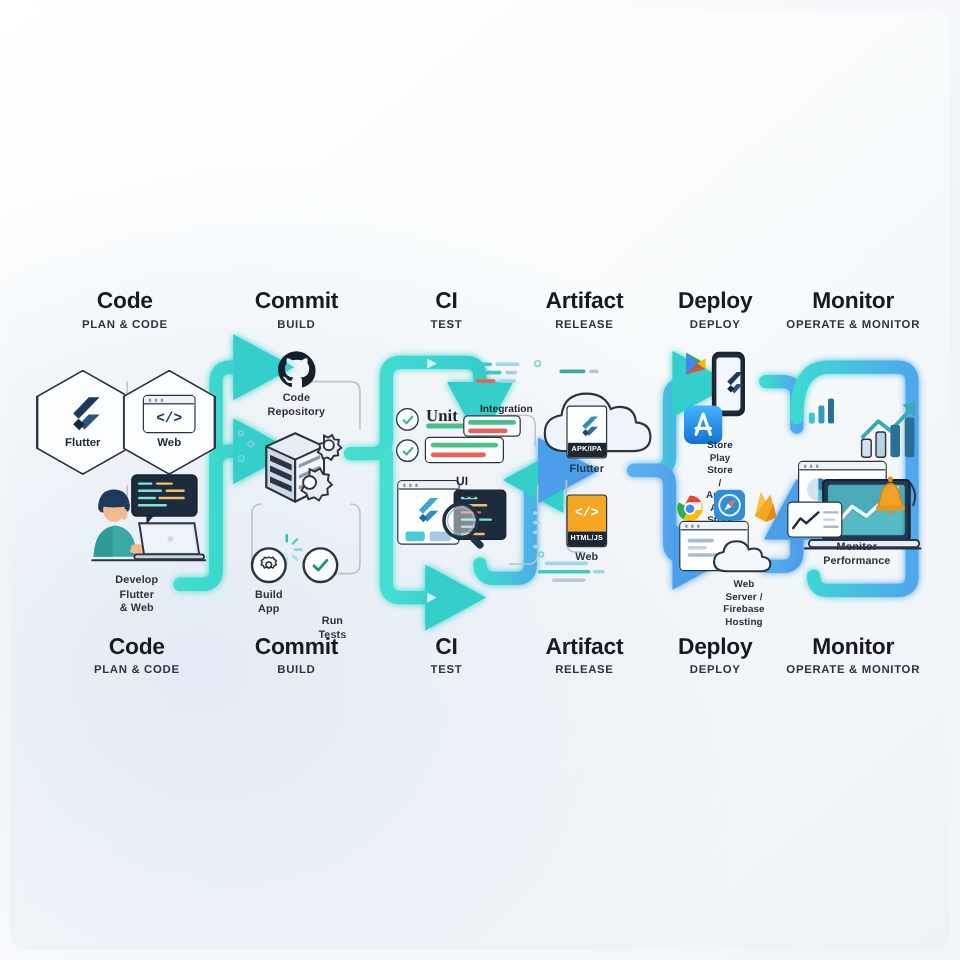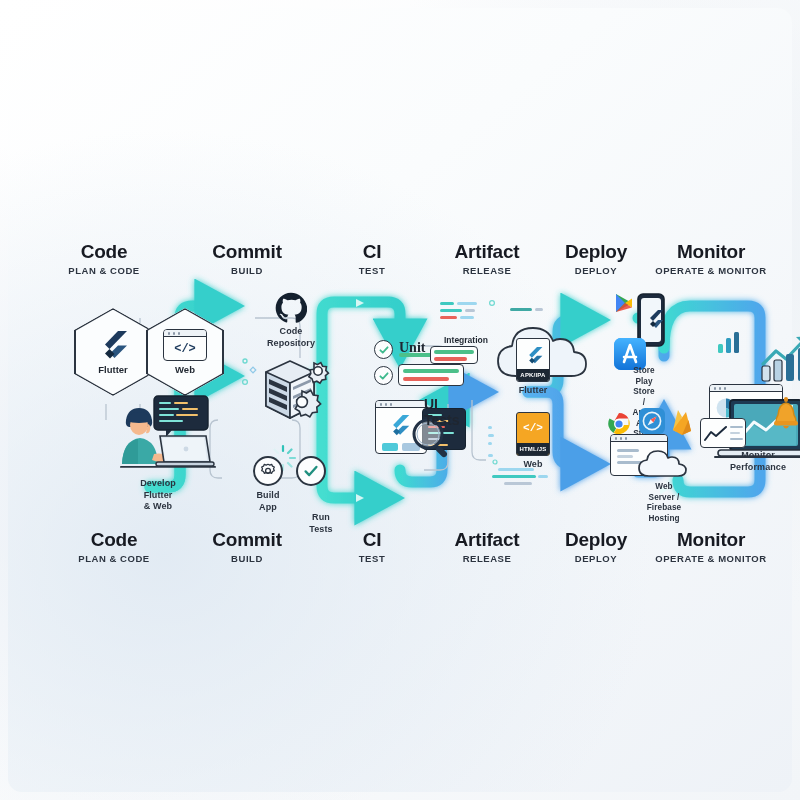--- a/index.html
+++ b/index.html
@@ -9,21 +9,20 @@
     overflow: hidden;
     background: #ffffff;
   }
   #canvas {
     position: relative;
     width: 800px; height: 800px;
     background:
       radial-gradient(circle at 18% 62%, #e8eef5 0%, rgba(232,238,245,0) 46%),
       radial-gradient(circle at 88% 30%, #eef2f6 0%, rgba(238,242,246,0) 42%),
       linear-gradient(135deg, #ffffff 0%, #fbfcfd 40%, #f2f5f8 100%);
-    padding-left: 44px;
   }
   
   #board {
     position: absolute;
     left: 8px; top: 8px; width: 784px; height: 784px;
     border-radius: 14px;
     background:
       radial-gradient(ellipse at 20% 70%, rgba(222,232,242,.85) 0%, rgba(222,232,242,0) 55%),
       linear-gradient(140deg, #ffffff 0%, #fafcfd 35%, #eef2f7 100%);
   }
@@ -392,21 +391,21 @@
         <span class="dot" style="left:14px"></span>
       <svg style="position:absolute; left:12px; top:13px;" width="22" height="24" viewBox="0 0 30 32">
         <path d="M20 1 L7 14.5 L11.5 19 L29 1 Z" fill="#3aa8d8"></path>
         <path d="M20 15.5 L12 23.5 L16.5 28 L29 15.5 Z" fill="#2f8fc4"></path>
         <path d="M11.5 19 L7 23.5 L12 28.5 L16.5 24 Z" fill="#1d6fa0"></path>
       </svg>
       <div class="bar" style="left:6px; top:42px; width:16px; height:8px; background:#4ec9d9; border-radius:2px;"></div>
       <div class="bar" style="left:26px; top:42px; width:18px; height:8px; background:#a8c8e0; border-radius:2px;"></div>
     </div>
 
-    <div style="position:absolute; left:380px; top:396px; font-size:14px; font-weight:700; color:#1f2630; z-index:4;">UI Tests</div>
+    <div style="position:absolute; left:380px; top:396px; font-size:10px; font-weight:700; color:#1f2630; z-index:4;">UI Tests</div>
     <div class="win" style="left:378px; top:408px; width:44px; height:42px; background:#1d2b3d; border-color:#16222f;">
       <g>
         <div class="bar" style="left:5px; top:5px; width:14px; height:2.4px; background:#7ee3d8;"></div>
         <div class="bar" style="left:5px; top:11px; width:22px; height:2.4px; background:#f2c06b;"></div>
         <div class="bar" style="left:5px; top:17px; width:17px; height:2.4px; background:#e8625a;"></div>
         <div class="bar" style="left:5px; top:23px; width:26px; height:2.4px; background:#7ee3d8;"></div>
         <div class="bar" style="left:5px; top:29px; width:12px; height:2.4px; background:#9fb3c9;"></div>
         <div class="bar" style="left:5px; top:35px; width:20px; height:2.4px; background:#f2c06b;"></div>
       </g>
     </div>

